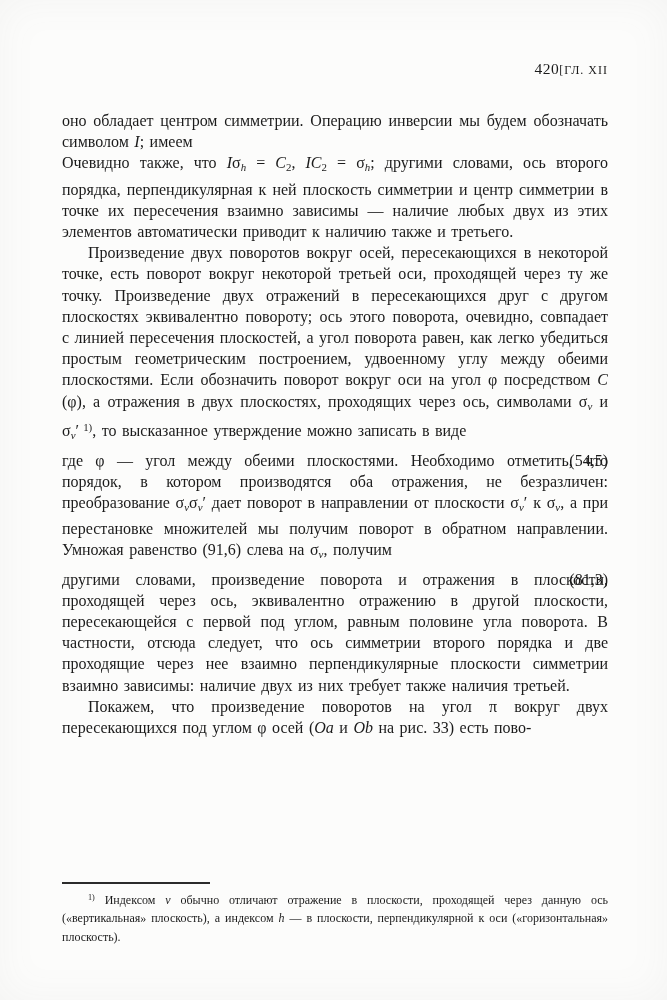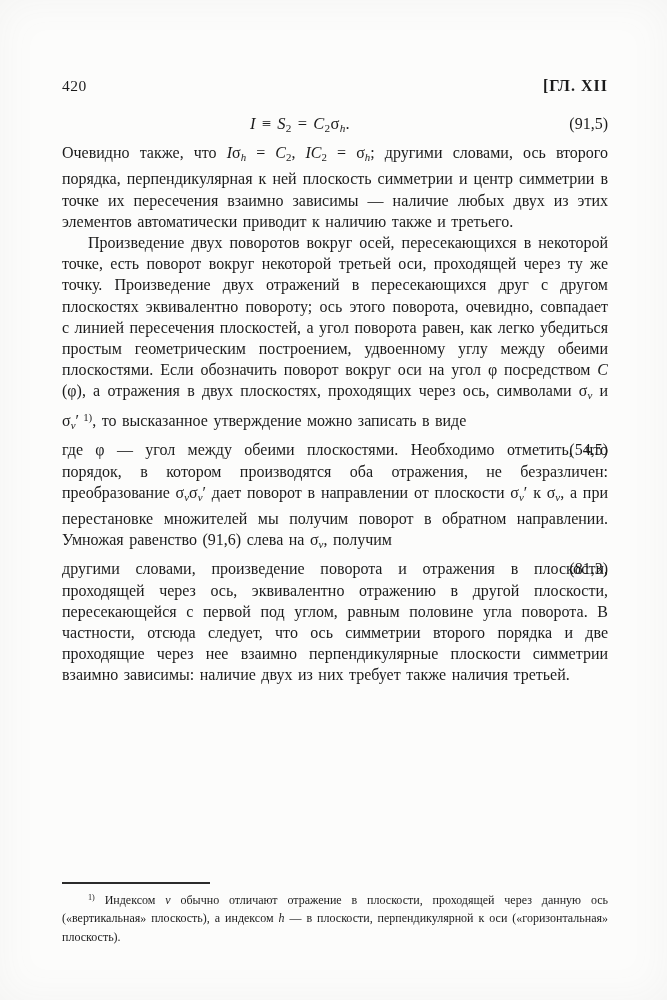--- a/index.html
+++ b/index.html
@@ -12,43 +12,43 @@
     width: 667px;
     height: 1000px;
     background: #fcfcfb;
     color: #1b1b1b;
     font-family: "Liberation Serif", "DejaVu Serif", serif;
     overflow: hidden;
     box-shadow: inset 0 0 40px rgba(120,120,120,0.06);
   }
   .header {
     position: absolute;
-    top: 77px;
+    top: 60px;
     left: 62px;
     width: 546px;
     display: flex;
-    justify-content: space-between;
+    justify-content: flex-end;
     align-items: baseline;
     font-size: 14.5px;
     white-space: nowrap;
   }
   .page-num {
     font-size: 15.5px;
     letter-spacing: 0.5px;
   }
   .running-title {
     font-size: 13.5px;
     font-weight: bold;
     letter-spacing: 3.5px;
     word-spacing: 8px;
     transform: translateX(-14px);
   }
   .chapter-label {
-    font-size: 16px;
-    font-weight: bold;
+    font-size: 12px;
+    font-weight: normal;
     letter-spacing: 1px;
   }
   .body-text {
     position: absolute;
     top: 110px;
     left: 62px;
     width: 546px;
     height: 770px;
     overflow: hidden;
     font-size: 16px;
@@ -108,43 +108,41 @@
 
 <div class="page">
 
   <div class="header">
     <span class="page-num">420</span>
     <span class="chapter-label">[ГЛ. XII</span>
   </div>
 
   <div class="body-text">
 
+    <p><span>оно обладает центром симметрии. Операцию инверсии мы будем обозначать символом </span><span class="run-i">I</span><span>; имеем</span></p>
 
-    <div class="eq">
-      <span class="eq-body"><span class="run-i">I</span><span> ≡ </span><span class="run-i">S</span><span class="run-sub">2</span><span> = </span><span class="run-i">C</span><span class="run-sub">2</span><span>σ</span><span class="run-isub">h</span><span>.</span></span>
-      <span class="eq-num">(91,5)</span>
-    </div>
 
     <p><span>Очевидно также, что </span><span class="run-i">I</span><span>σ</span><span class="run-isub">h</span><span> = </span><span class="run-i">C</span><span class="run-sub">2</span><span>, </span><span class="run-i">IC</span><span class="run-sub">2</span><span> = σ</span><span class="run-isub">h</span><span>; другими словами, ось второго порядка, перпендикулярная к ней плоскость симметрии и центр симметрии в точке их пересечения взаимно зависимы — наличие любых двух из этих элементов автоматически приводит к наличию также и третьего.</span></p>
 
 
     <p class="indent"><span>Произведение двух поворотов вокруг осей, пересекающихся в некоторой точке, есть поворот вокруг некоторой третьей оси, проходящей через ту же точку. Произведение двух отражений в пересекающихся друг с другом плоскостях эквивалентно повороту; ось этого поворота, очевидно, совпадает с линией пересечения плоскостей, а угол поворота равен, как легко убедиться простым геометрическим построением, удвоенному углу между обеими плоскостями. Если обозначить поворот вокруг оси на угол φ посредством </span><span class="run-i">C</span><span> (φ), а отражения в двух плоскостях, проходящих через ось, символами σ</span><span class="run-isub">v</span><span> и σ</span><span class="run-isub">v</span><span>′</span><span class="run-sup"> 1)</span><span>, то высказанное утверждение можно записать в виде</span></p>
 
     <div class="eq">
       <span class="eq-num">(54,5)</span>
     </div>
 
     <p><span>где φ — угол между обеими плоскостями. Необходимо отметить, что порядок, в котором производятся оба отражения, не безразличен: преобразование σ</span><span class="run-isub">v</span><span>σ</span><span class="run-isub">v</span><span>′</span><span> дает поворот в направлении от плоскости σ</span><span class="run-isub">v</span><span>′</span><span> к σ</span><span class="run-isub">v</span><span>, а при перестановке множителей мы получим поворот в обратном направлении. Умножая равенство (91,6) слева на σ</span><span class="run-isub">v</span><span>, получим</span></p>
 
     <div class="eq">
       <span class="eq-num">(81,3)</span>
     </div>
 
     <p><span>другими словами, произведение поворота и отражения в плоскости, проходящей через ось, эквивалентно отражению в другой плоскости, пересекающейся с первой под углом, равным половине угла поворота. В частности, отсюда следует, что ось симметрии второго порядка и две проходящие через нее взаимно перпендикулярные плоскости симметрии взаимно зависимы: наличие двух из них требует также наличия третьей.</span></p>
 
+    <p class="indent"><span>Покажем, что произведение поворотов на угол π вокруг двух пересекающихся под углом φ осей (</span><span class="run-i">Oa</span><span> и </span><span class="run-i">Ob</span><span> на рис. 33) есть пово-</span></p>
 
   </div>
 
   <div class="footnote">
     <div class="fn-rule"></div>
     <p class="fn-text"><span class="run-sup">1)</span><span> Индексом </span><span class="run-i">v</span><span> обычно отличают отражение в плоскости, проходящей через данную ось («вертикальная» плоскость), а индексом </span><span class="run-i">h</span><span> — в плоскости, перпендикулярной к оси («горизонтальная» плоскость).</span></p>
   </div>
 
 </div>
 

